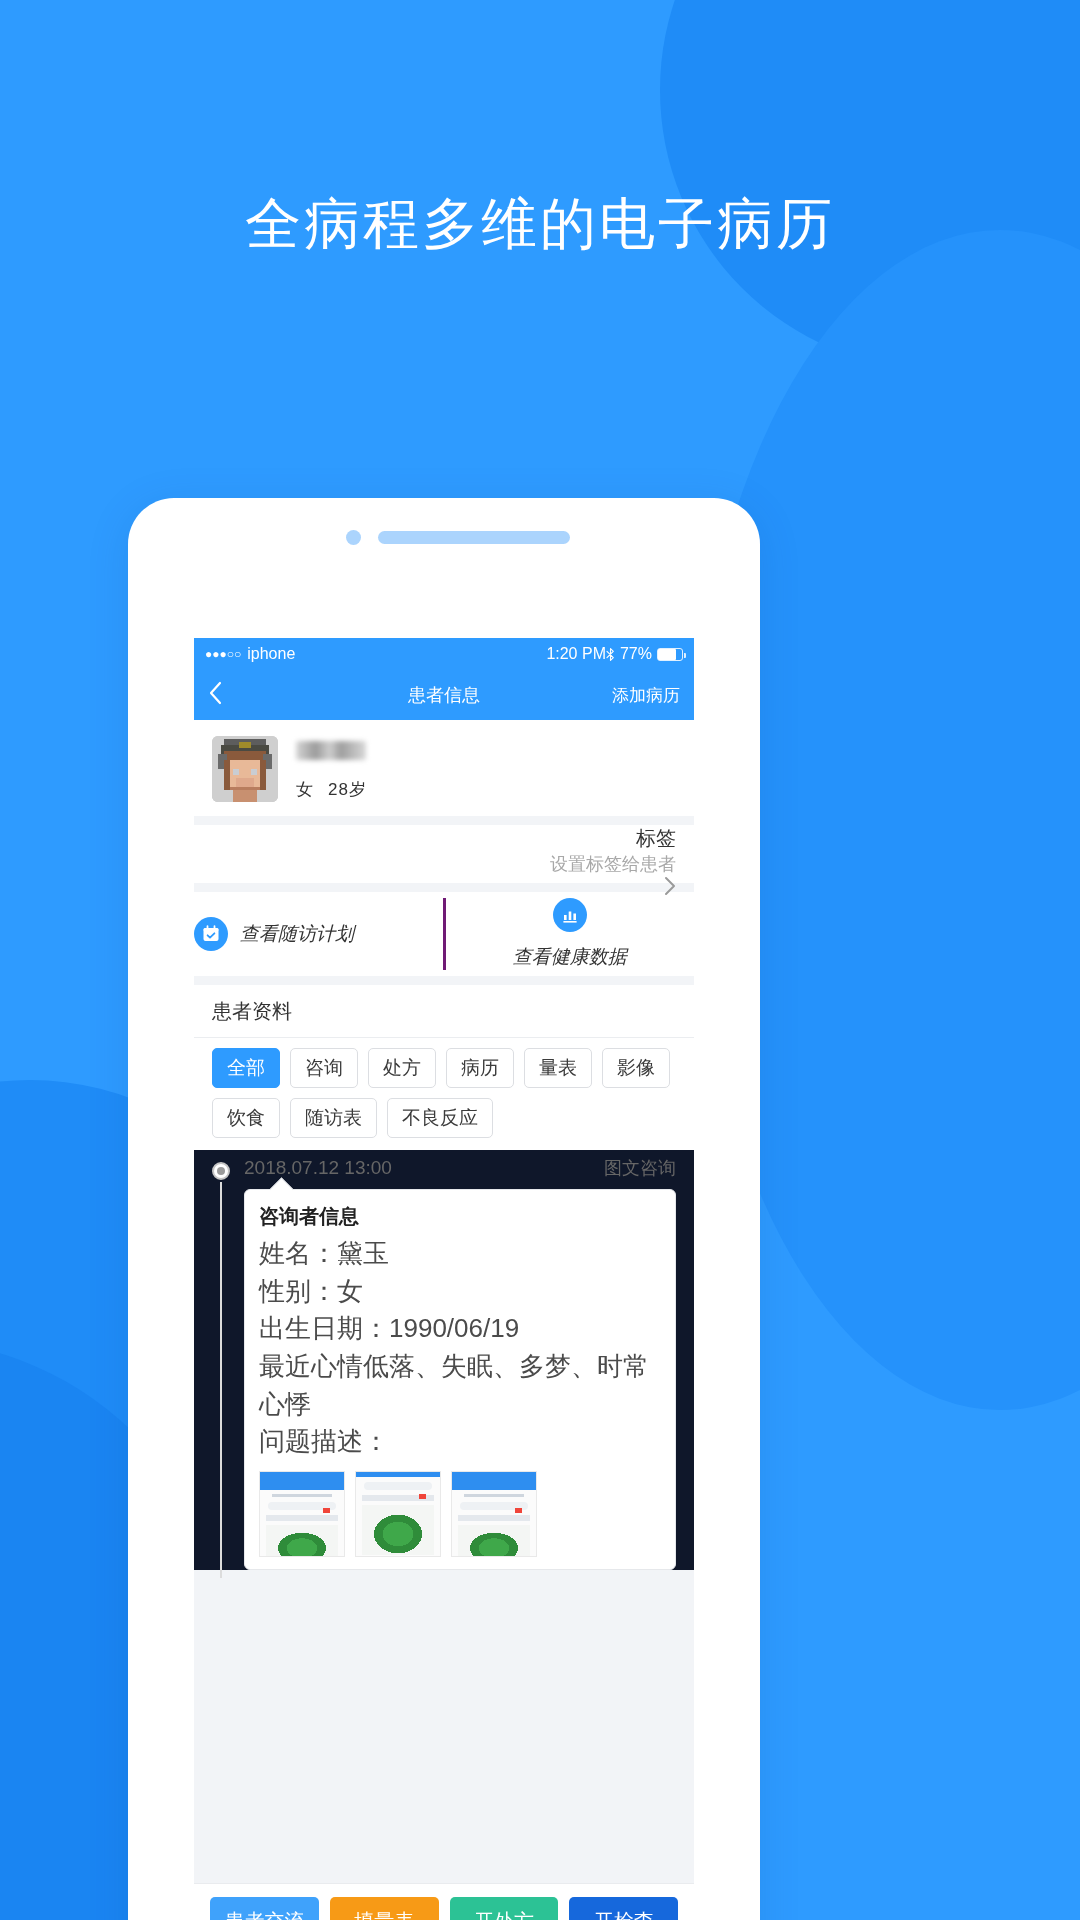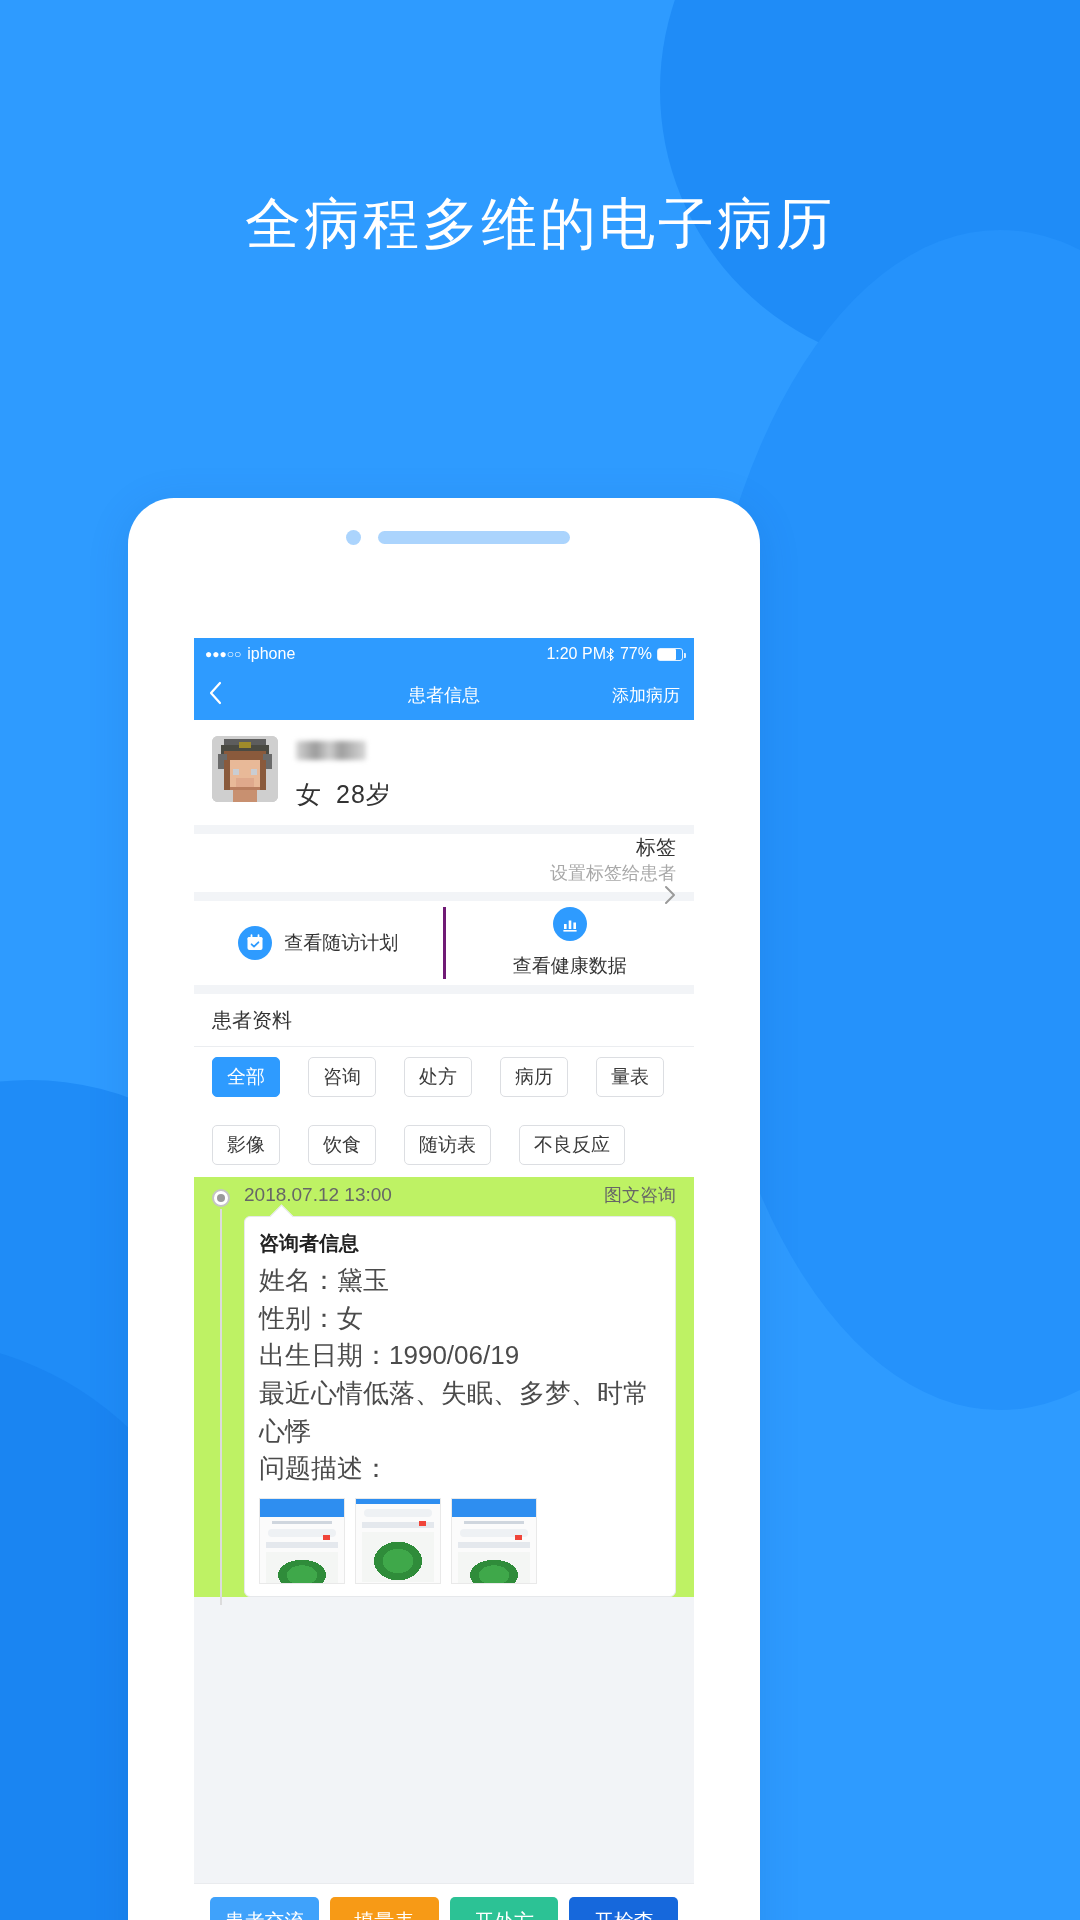--- a/index.html
+++ b/index.html
@@ -129,21 +129,21 @@
     position:relative;
   }
   .avatar svg { display:block; }
   .p-meta { margin-left:18px; padding-top:5px; }
   .name-blur {
     width:70px; height:19px; border-radius:2px;
     background:linear-gradient(90deg,#d5d5d5 0%,#9b9b9b 28%,#cfcfcf 48%,#9e9e9e 64%,#d8d8d8 100%);
     filter:blur(2.4px);
     margin-bottom:18px;
   }
-  .p-gender { font-size:25px; color:#333; letter-spacing:1px; }
+  .p-gender { font-size:17px; color:#333; letter-spacing:1px; }
   .p-gender .sep { display:inline-block; width:14px; }
   .hint-line {
     font-size:16px; color:#9b9b9b; padding:10px 18px 14px;
     background:#fff; letter-spacing:.2px;
   }
   .hint-link { color:#3d8ef7; text-decoration:underline; }
 
   .divider { height:1px; background:#ebedf0; }
   .gap { height:9px; background:#f2f4f7; }
 
@@ -154,51 +154,51 @@
   }
   .tag-label { font-size:20px; color:#333; }
   .tag-value { margin-left:auto; font-size:18px; color:#a8a8a8; }
   .tag-chevron { margin-left:12px; font-size:19px; color:#b9b9b9; }
 
   
   .quick {
     background:#fff; display:flex; height:84px; align-items:center;
   }
   .quick-item {
-    flex:1; display:flex; align-items:center; justify-content:center; gap:12px;
+    flex:1; display:flex; align-items:center; justify-content:flex-start; gap:12px;font-style:italic;
   }
   .quick-item + .quick-item { border-left:3px solid #701a75;flex-direction:column; }
   .q-icon {
     width:34px; height:34px; border-radius:50%;
     background:#2e9bff; display:flex; align-items:center; justify-content:center;
     flex:none;
   }
   .q-label { font-size:19px; color:#333; }
 
   
   .sec-head {
     background:#fff; height:52px; display:flex; align-items:center;
     padding:0 18px; font-size:20px; color:#333;
   }
 
   
   .chips {
     background:#fff; padding:10px 18px 12px;
-    display:flex; flex-wrap:wrap; gap:28px;
+    display:flex; flex-wrap:wrap; gap:10px;
   }
   .chip {
     border:1px solid #dcdee2; border-radius:5px;
     height:40px; min-width:68px; padding:0 14px;
     display:flex; align-items:center; justify-content:center;
     font-size:19px; color:#3b3b3b; background:#fff;
   }
   .chip.active { background:#2e9bff; border-color:#2e9bff; color:#fff; }
 
   
-  .timeline { background:#bef264; padding:6px 0 0 0; position:relative; }
+  .timeline { background:#0f172a; padding:6px 0 0 0; position:relative; }
   .tl-row { display:flex; padding:0 18px; position:relative; }
   .tl-rail { width:26px; flex:none; position:relative; }
   .tl-dot {
     width:18px; height:18px; border-radius:50%;
     border:2px solid #c4c4c4; background:#fff;
     position:absolute; left:0; top:6px;
     display:flex; align-items:center; justify-content:center;
   }
   .tl-dot i { width:8px; height:8px; border-radius:50%; background:#9a9a9a; display:block; }
   .tl-line {

